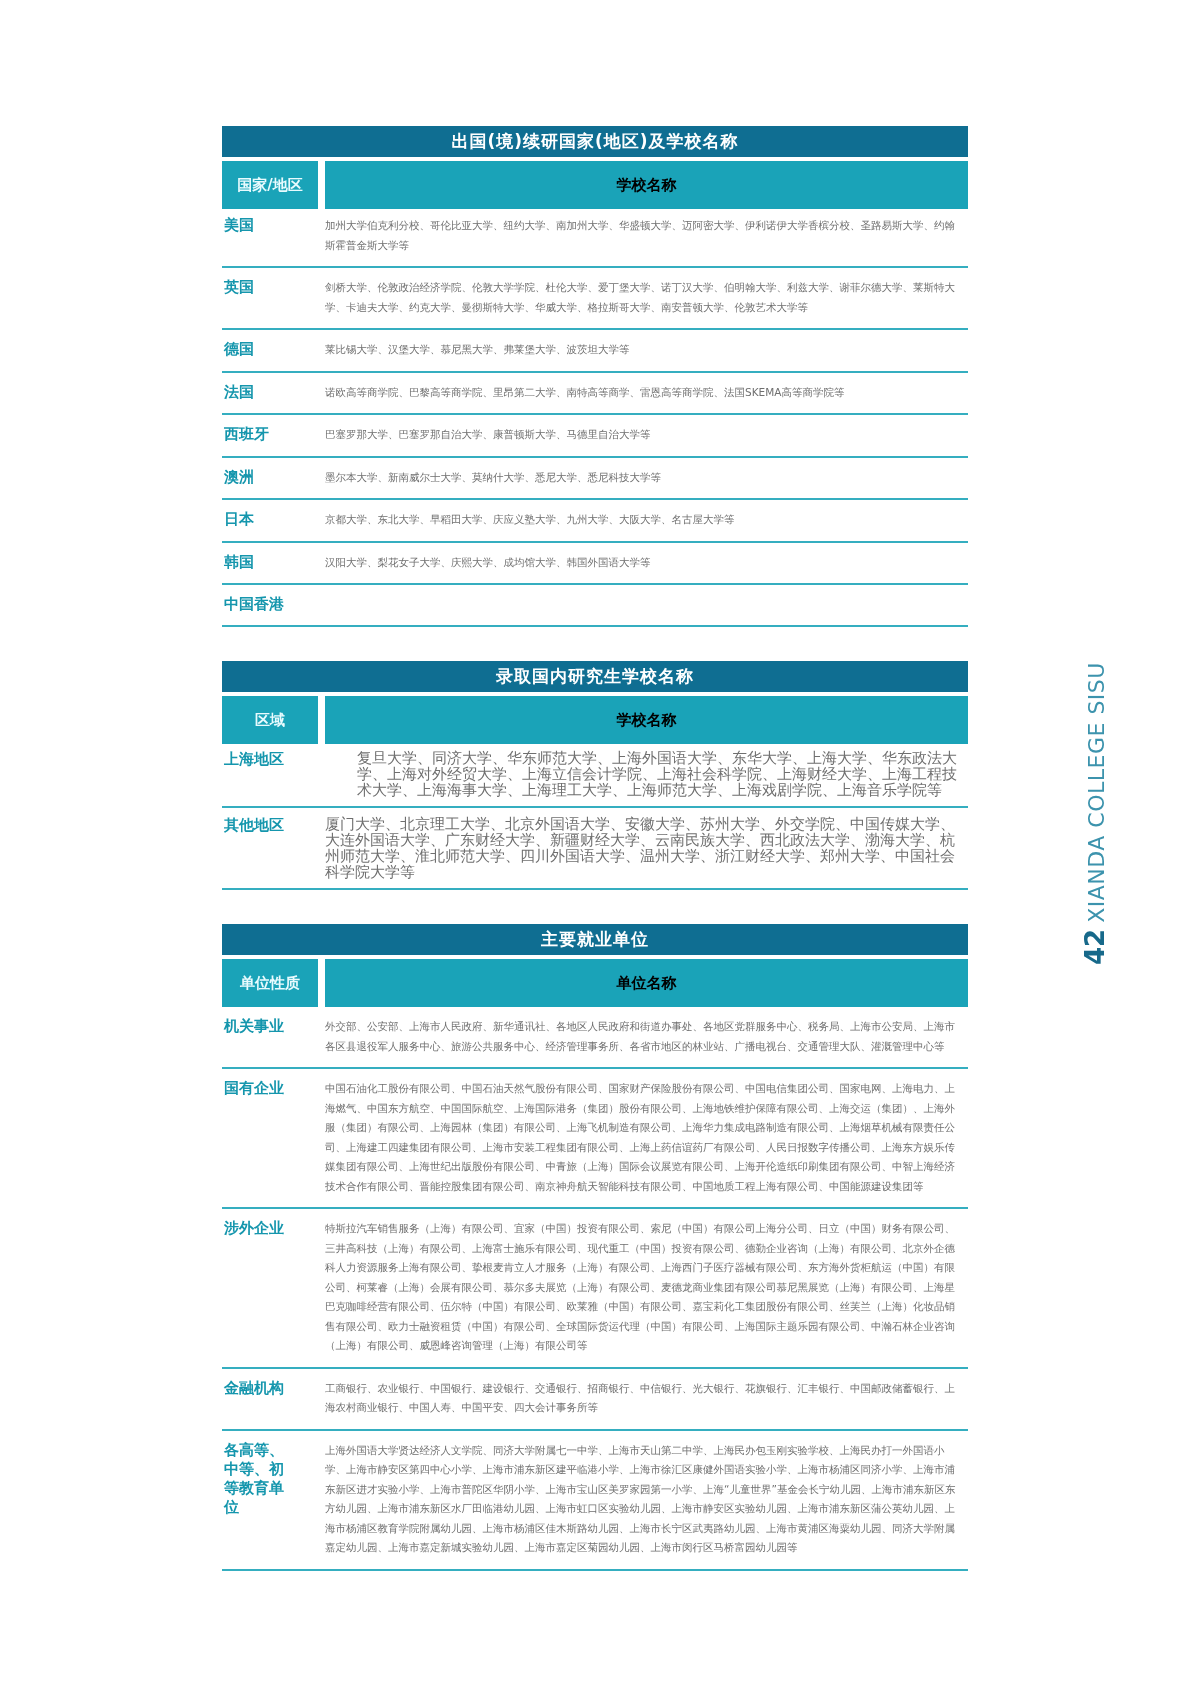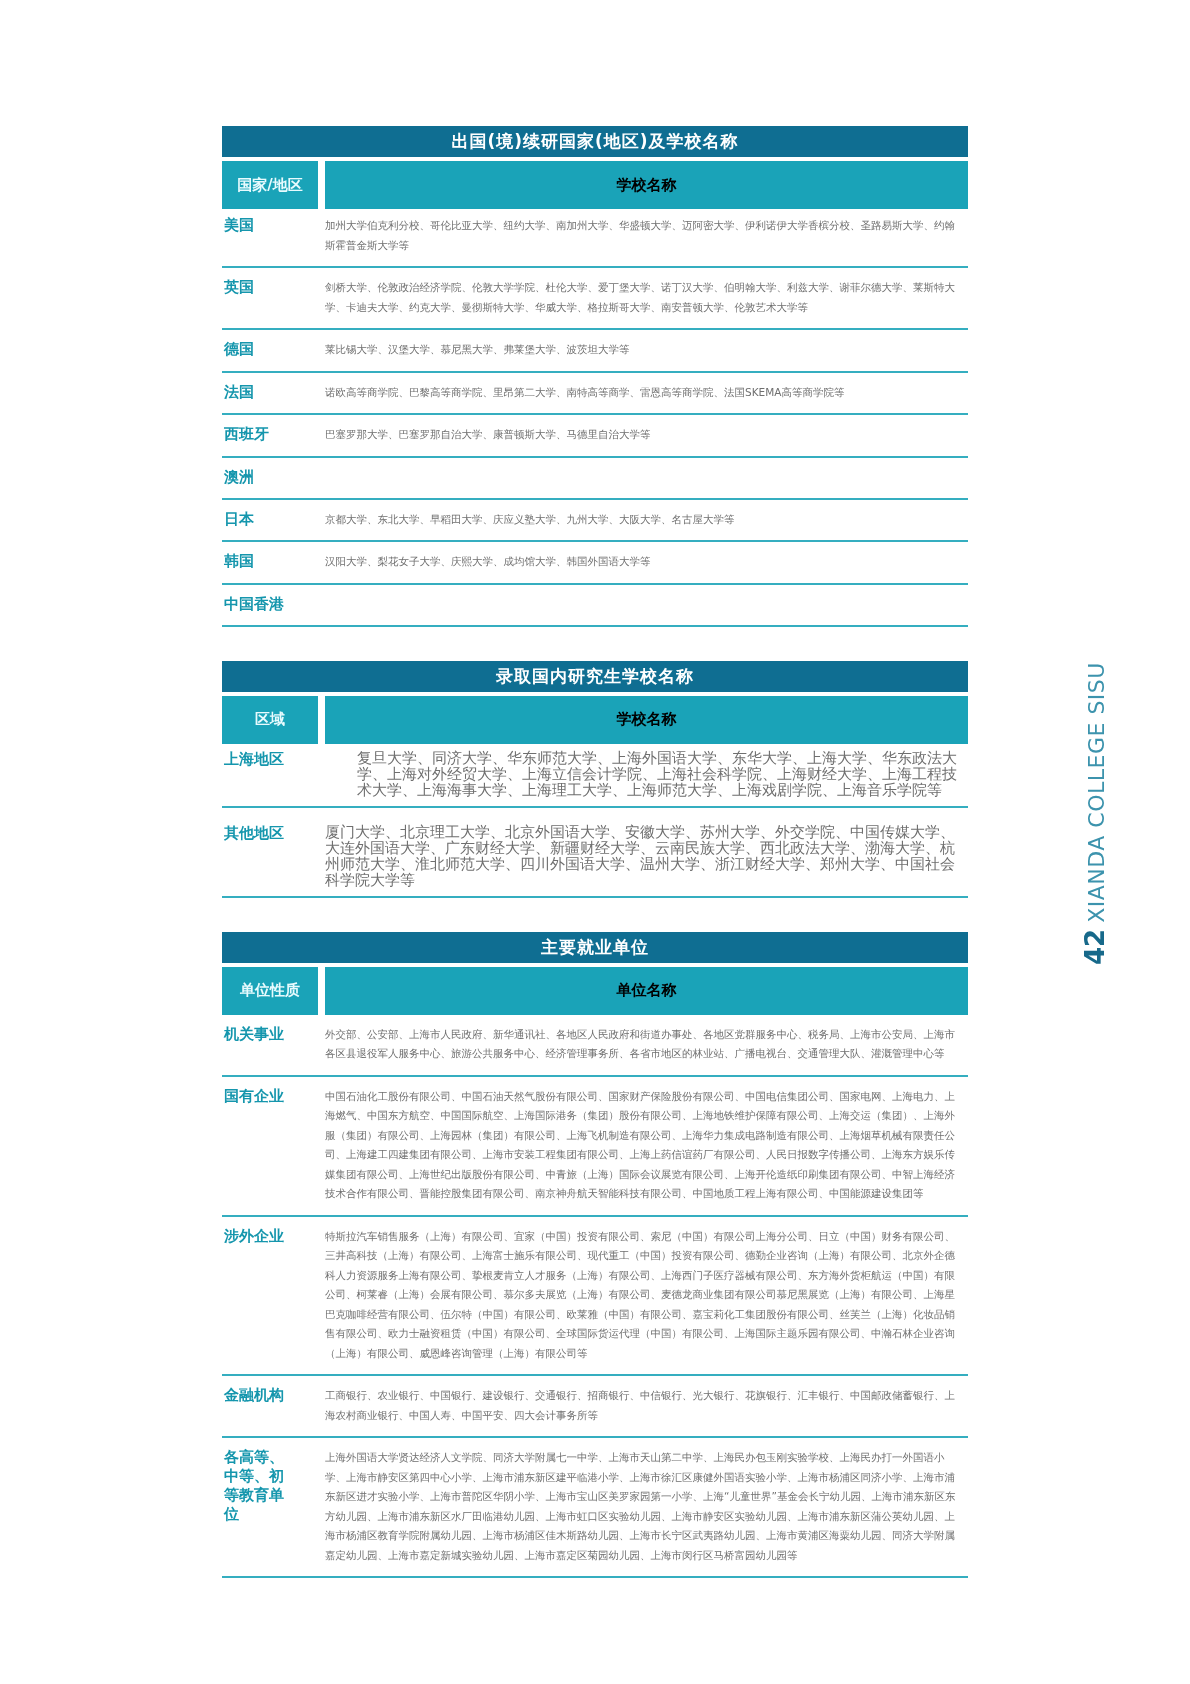--- a/index.html
+++ b/index.html
@@ -67,20 +67,21 @@
     <div class="row single">
       <div class="label">法国</div>
       <div class="content">诺欧高等商学院、巴黎高等商学院、里昂第二大学、南特高等商学、雷恩高等商学院、法国SKEMA高等商学院等</div>
     </div>
     <div class="row single">
       <div class="label">西班牙</div>
       <div class="content">巴塞罗那大学、巴塞罗那自治大学、康普顿斯大学、马德里自治大学等</div>
     </div>
     <div class="row single">
       <div class="label">澳洲</div>
+      <div class="content">墨尔本大学、新南威尔士大学、莫纳什大学、悉尼大学、悉尼科技大学等</div>
     </div>
     <div class="row single">
       <div class="label">日本</div>
       <div class="content">京都大学、东北大学、早稻田大学、庆应义塾大学、九州大学、大阪大学、名古屋大学等</div>
     </div>
     <div class="row single">
       <div class="label">韩国</div>
       <div class="content">汉阳大学、梨花女子大学、庆熙大学、成均馆大学、韩国外国语大学等</div>
     </div>
     <div class="row single">
@@ -91,21 +92,21 @@
   <div class="section" style="margin-bottom:34px;">
     <div class="title-bar">录取国内研究生学校名称</div>
     <div class="col-head">
       <div class="c1">区域</div>
       <div class="c2">学校名称</div>
     </div>
     <div class="row" style="padding-top:6px;padding-bottom:8px;gap:32px;">
       <div class="label">上海地区</div>
       <div class="content" style="font-size:15px;line-height:16px;">复旦大学、同济大学、华东师范大学、上海外国语大学、东华大学、上海大学、华东政法大学、上海对外经贸大学、上海立信会计学院、上海社会科学院、上海财经大学、上海工程技术大学、上海海事大学、上海理工大学、上海师范大学、上海戏剧学院、上海音乐学院等</div>
     </div>
-    <div class="row" style="padding-top:16px;padding-bottom:8px;">
+    <div class="row" style="padding-top:8px;padding-bottom:8px;">
       <div class="label">其他地区</div>
       <div class="content" style="font-size:15px;line-height:16px;">厦门大学、北京理工大学、北京外国语大学、安徽大学、苏州大学、外交学院、中国传媒大学、大连外国语大学、广东财经大学、新疆财经大学、云南民族大学、西北政法大学、渤海大学、杭州师范大学、淮北师范大学、四川外国语大学、温州大学、浙江财经大学、郑州大学、中国社会科学院大学等</div>
     </div>
   </div>
 
   <div class="section">
     <div class="title-bar">主要就业单位</div>
     <div class="col-head">
       <div class="c1">单位性质</div>
       <div class="c2">单位名称</div>

